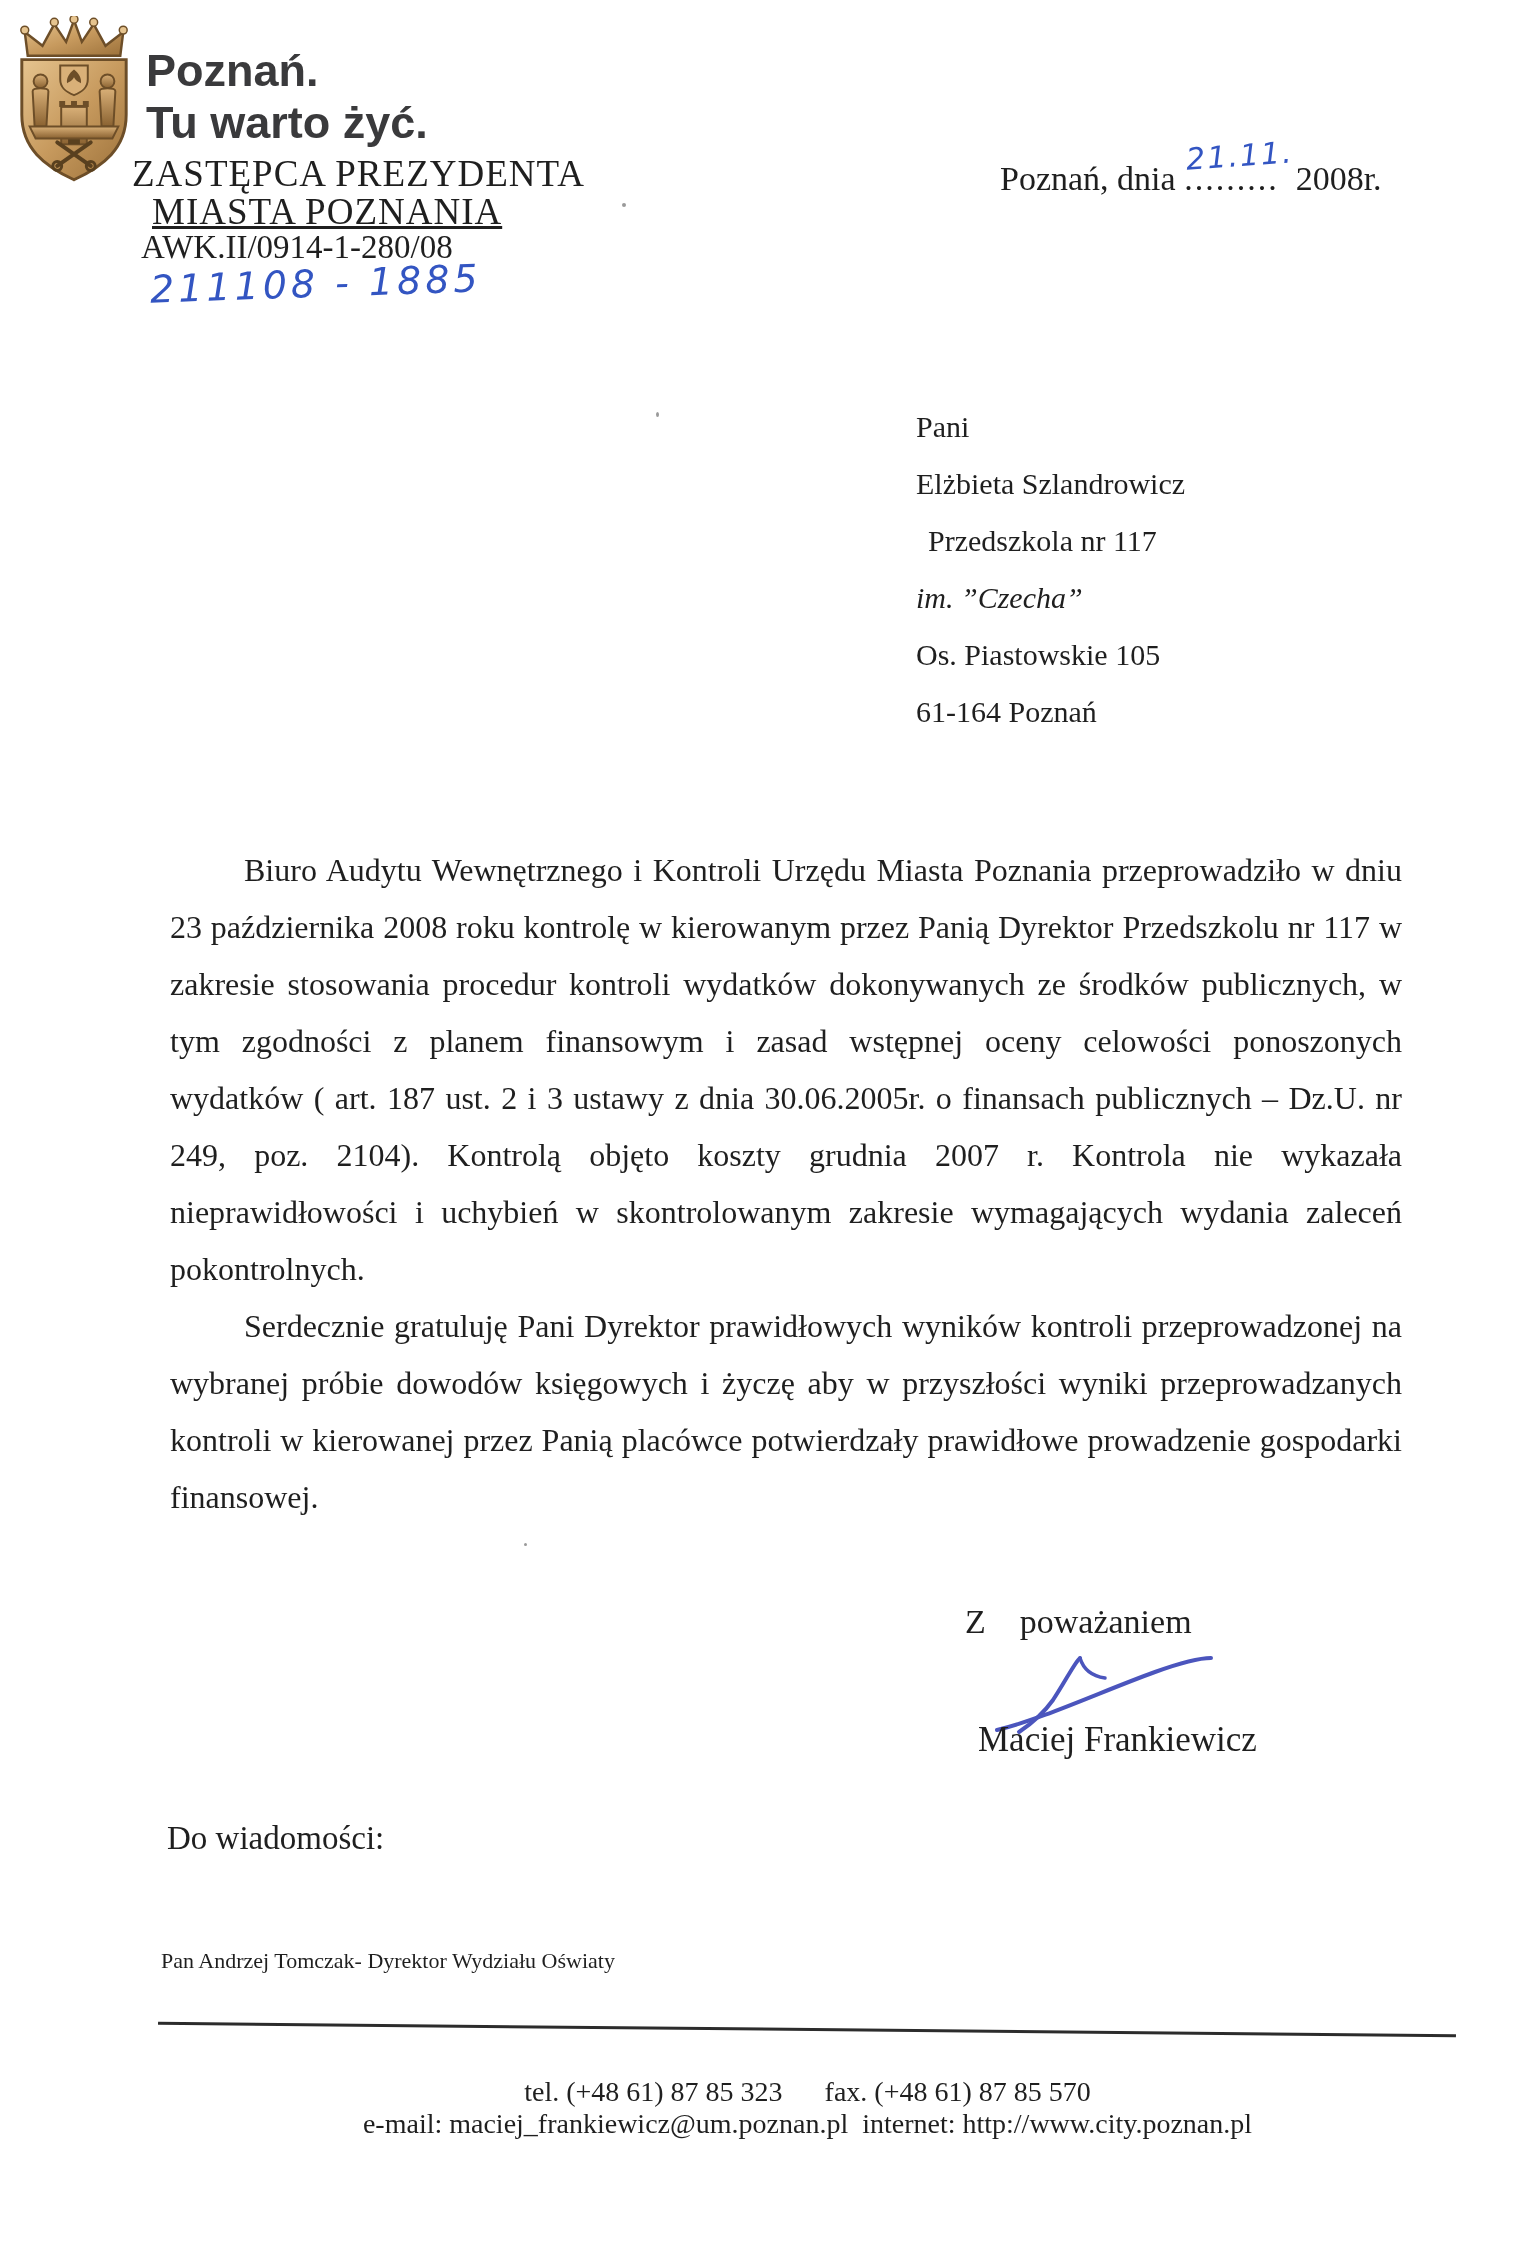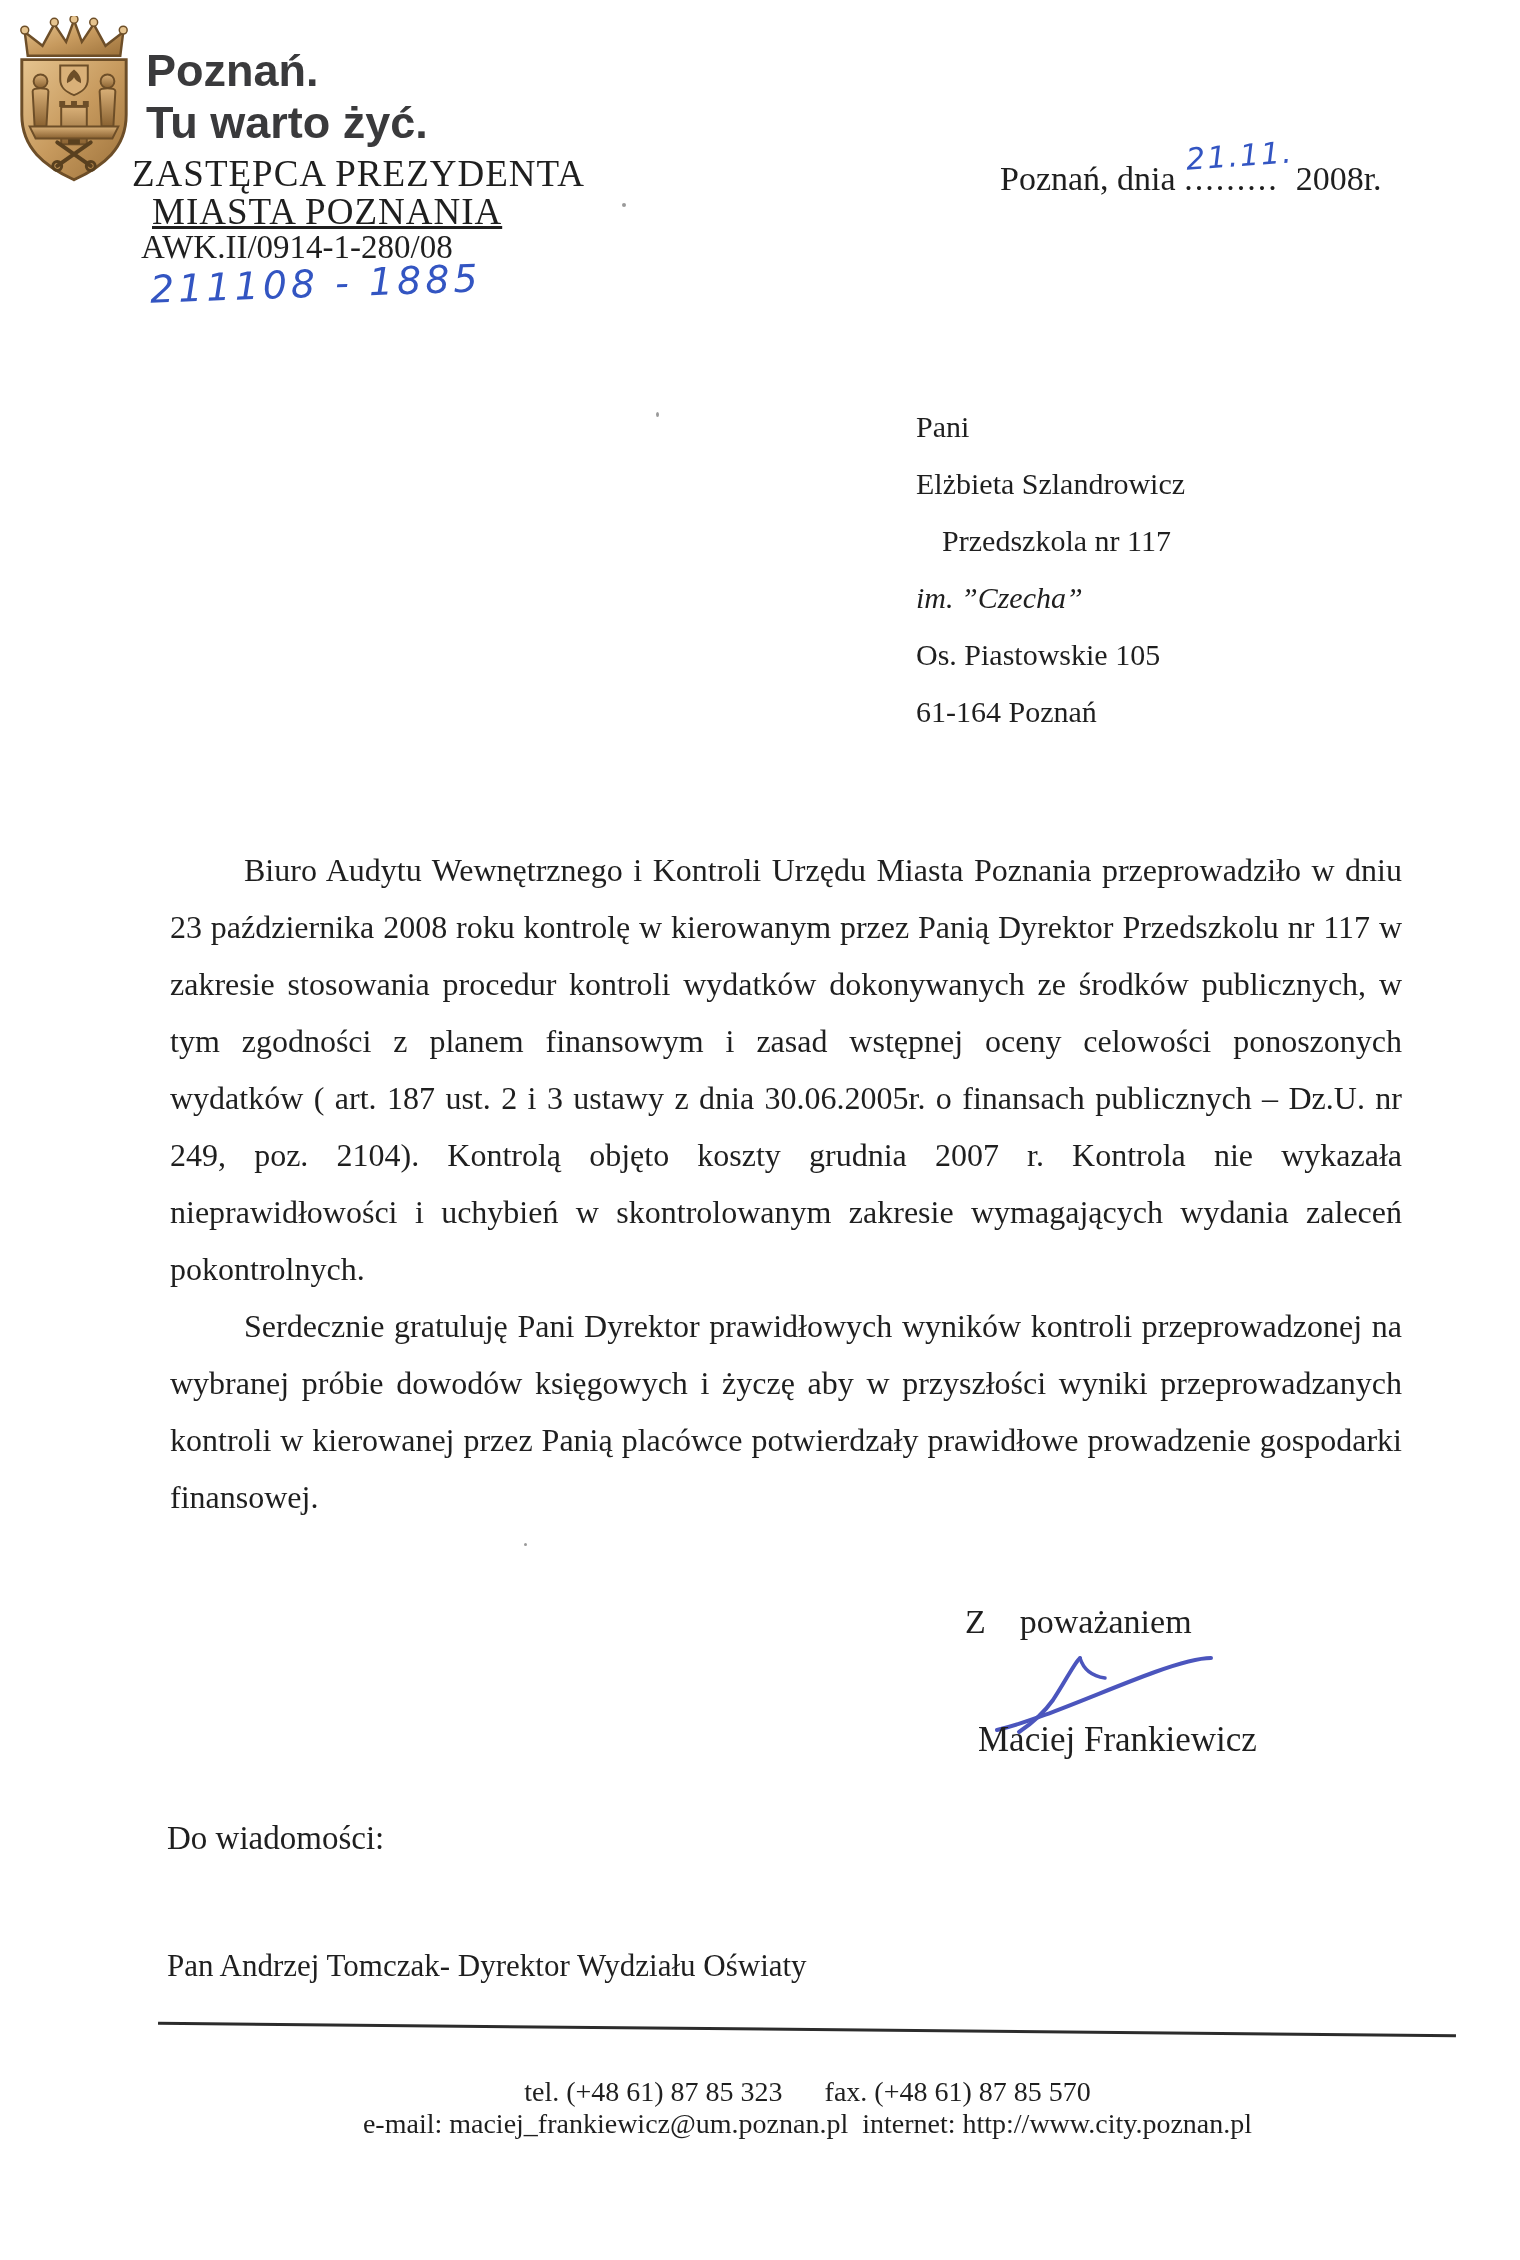--- a/index.html
+++ b/index.html
@@ -49,21 +49,21 @@
     font-size:32px;line-height:57px;text-align:justify;
   }
   .body-text p{margin:0;text-indent:74px;}
   
   .closing-salutation{position:absolute;left:965px;top:1603px;font-size:34px;white-space:pre;}
   .signature{position:absolute;left:985px;top:1648px;width:235px;height:92px;}
   .signatory{position:absolute;left:950px;top:1720px;font-size:35px;white-space:nowrap;margin-left:28px;}
   
   .cc-heading{position:absolute;left:167px;top:1820px;font-size:33px;}
   .cc-item1{position:absolute;left:167px;top:1884px;font-size:33px;white-space:nowrap;}
-  .cc-item2{position:absolute;left:167px;top:1948px;font-size:31px;white-space:nowrap;}
+  .cc-item2{position:absolute;left:161px;top:1948px;font-size:22px;white-space:nowrap;}
   
   .footer-rule{
     position:absolute;left:158px;top:2028px;width:1298px;height:3px;
     background:#2c2c2c;transform:rotate(0.55deg);
   }
   .footer-line{position:absolute;left:160px;width:1295px;text-align:center;font-size:28px;white-space:pre;}
   .footer-1{top:2044px;}
   .footer-2{top:2076px;}
   .footer-3{top:2108px;}
   
@@ -121,21 +121,21 @@
   <div class="sender-line1">ZASTĘPCA PREZYDENTA</div>
   <div class="sender-line2">MIASTA POZNANIA</div>
   <div class="sender-ref">AWK.II/0914-1-280/08</div>
   <div class="sender-hand hand">211108 - 1885</div>
 
   <div class="dateline"><span>Poznań, dnia </span><span class="date-dots"><span>.........</span><span class="date-hand hand">21.11.</span></span><span>  2008r.</span></div>
 
   <div class="recipient">
     <div class="ln">Pani</div>
     <div class="ln">Elżbieta Szlandrowicz</div>
-    <div class="ln" style="padding-left:12px;text-align:center;">Przedszkola nr 117</div>
+    <div class="ln" style="padding-left:12px;">Przedszkola nr 117</div>
     <div class="ln italic">im. ”Czecha”</div>
     <div class="ln">Os. Piastowskie 105</div>
     <div class="ln">61-164  Poznań</div>
   </div>
 
   <div class="body-text">
     <p>Biuro Audytu Wewnętrznego i Kontroli Urzędu Miasta Poznania przeprowadziło w dniu 23 października 2008 roku kontrolę w kierowanym przez Panią Dyrektor Przedszkolu nr 117 w zakresie stosowania procedur kontroli wydatków dokonywanych ze środków publicznych, w tym zgodności z planem finansowym i zasad wstępnej oceny celowości ponoszonych wydatków ( art. 187 ust. 2 i 3 ustawy z dnia 30.06.2005r. o finansach publicznych – Dz.U. nr 249, poz. 2104). Kontrolą objęto koszty grudnia 2007 r. Kontrola nie wykazała nieprawidłowości i uchybień w skontrolowanym zakresie wymagających wydania zaleceń pokontrolnych.</p>
     <p>Serdecznie gratuluję Pani Dyrektor prawidłowych wyników kontroli przeprowadzonej na wybranej próbie dowodów księgowych i życzę aby w przyszłości wyniki przeprowadzanych kontroli w kierowanej przez Panią  placówce potwierdzały prawidłowe prowadzenie gospodarki finansowej.</p>
   </div>
 

